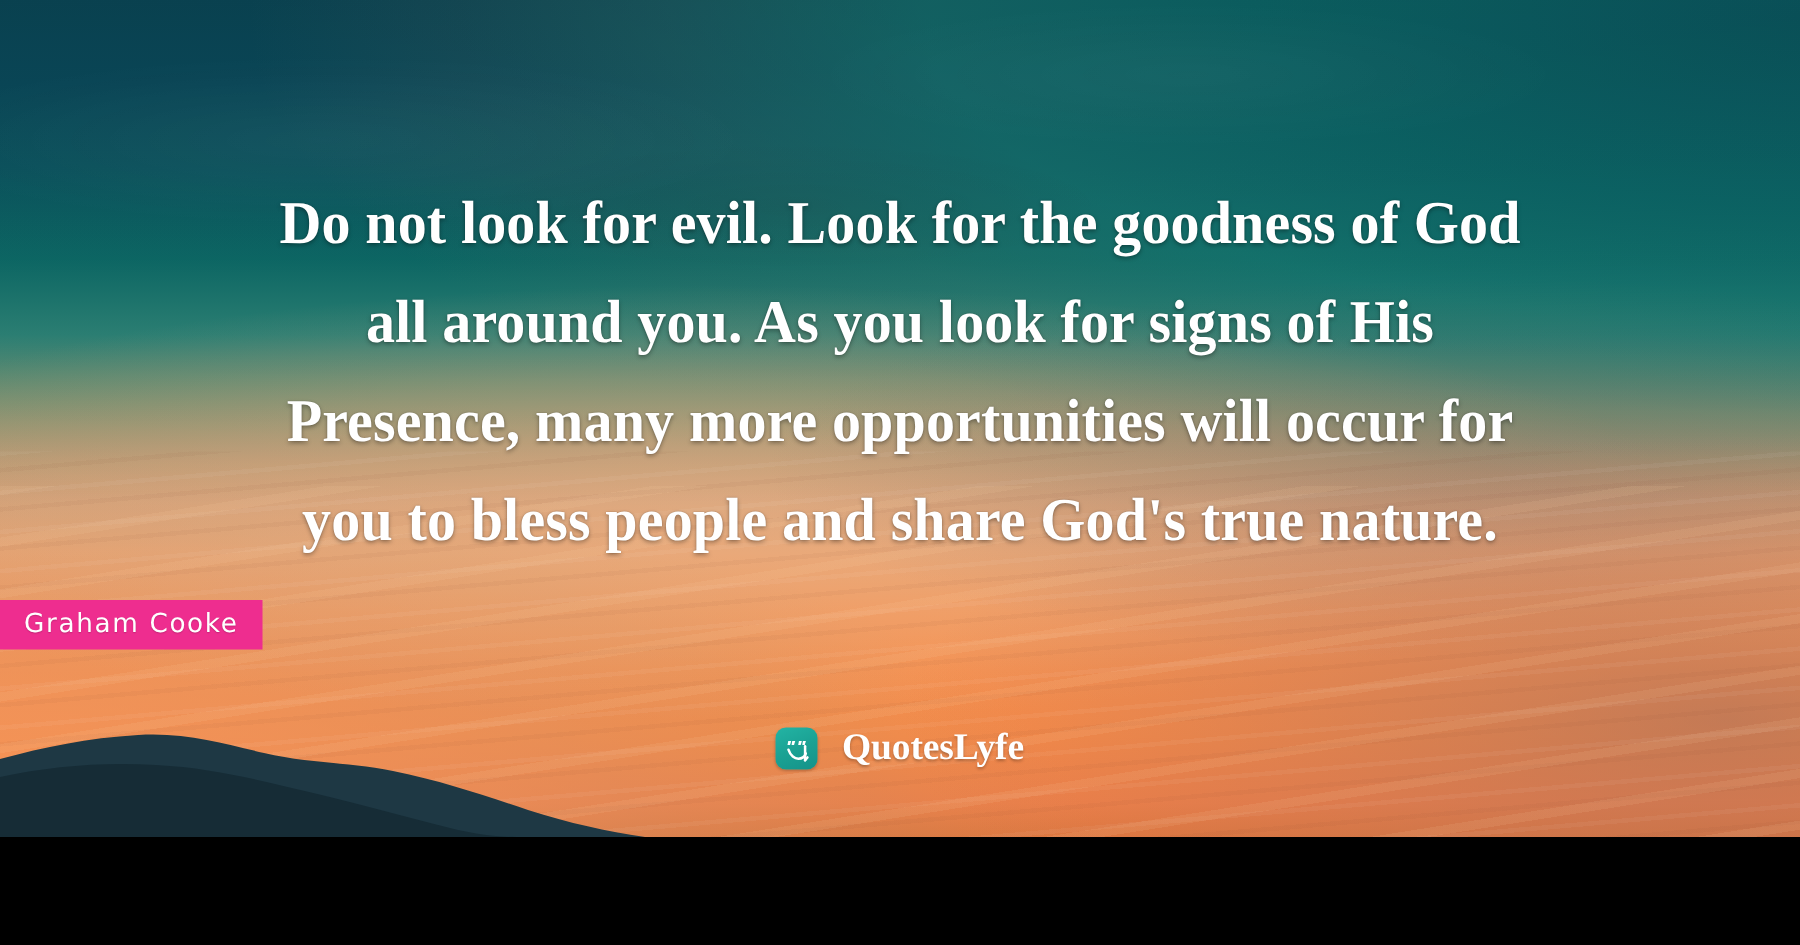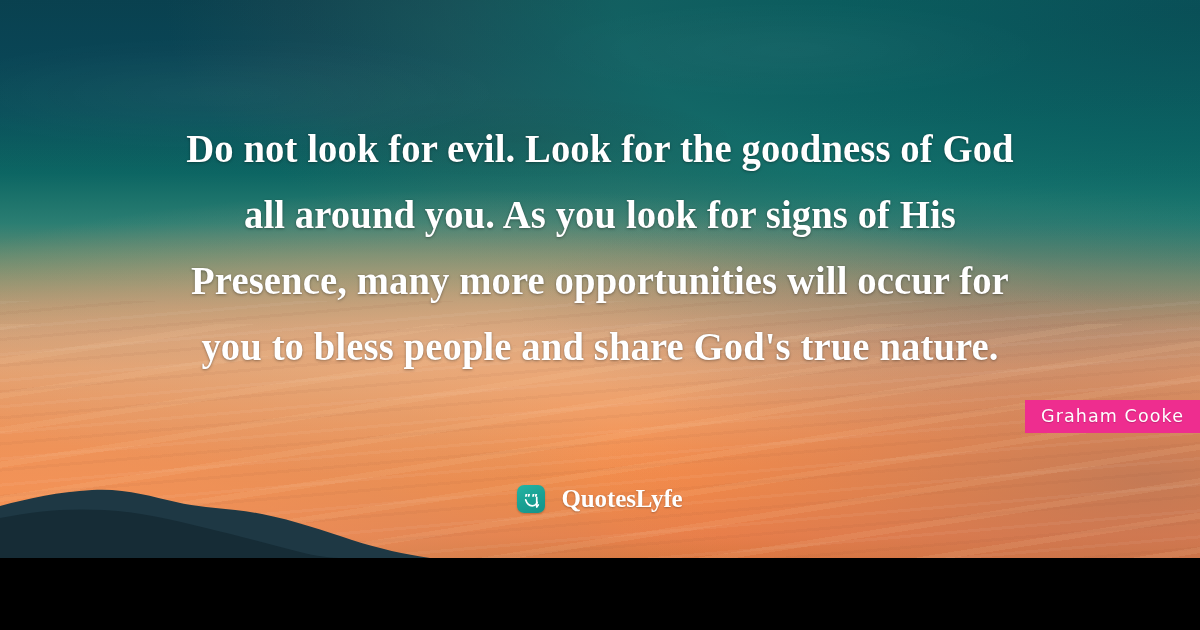--- a/index.html
+++ b/index.html
@@ -145,21 +145,21 @@
     font-weight:700;
     font-size:40.5px;
     line-height:66px;
     letter-spacing:.1px;
     text-shadow:0 1px 3px rgba(0,0,0,0.34), 0 0 1px rgba(0,0,0,0.25);
     transform:scaleX(0.955);
   }
 
   .author-wrap {
     margin-top:20px;
-    display:flex; justify-content:flex-end; width:100%;
+    display:flex; justify-content:flex-start; width:100%;
   }
   .author {
     display:inline-block;
     background:#ee2d8f;
     color:#ffffff;
     padding:6px 16px 7px 16px;
     font-family:"DejaVu Sans", sans-serif;
     font-size:17.5px;
     font-weight:400;
     letter-spacing:1.1px;

